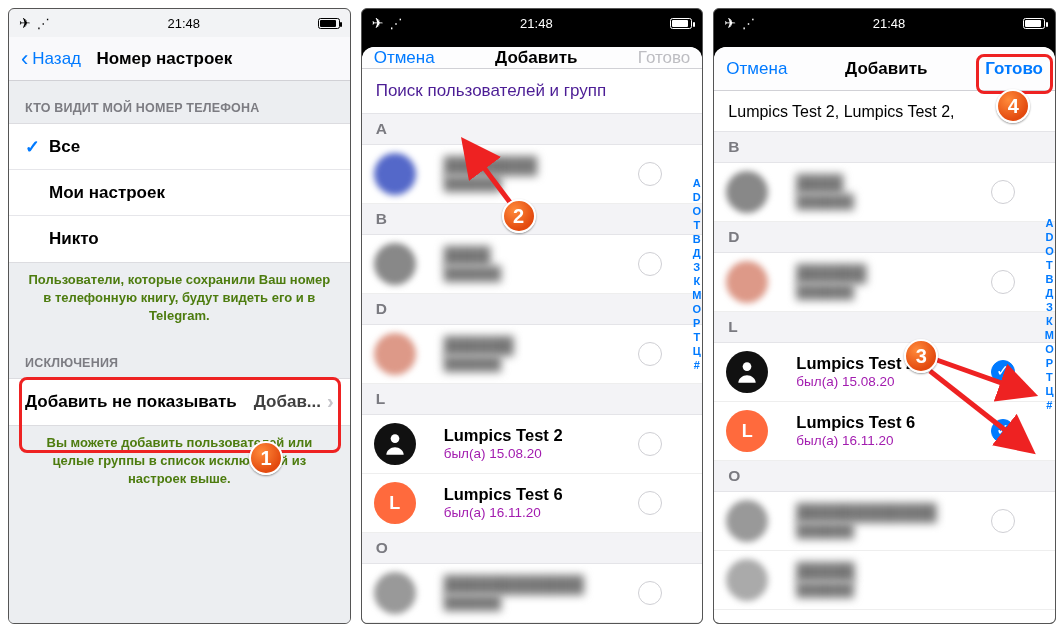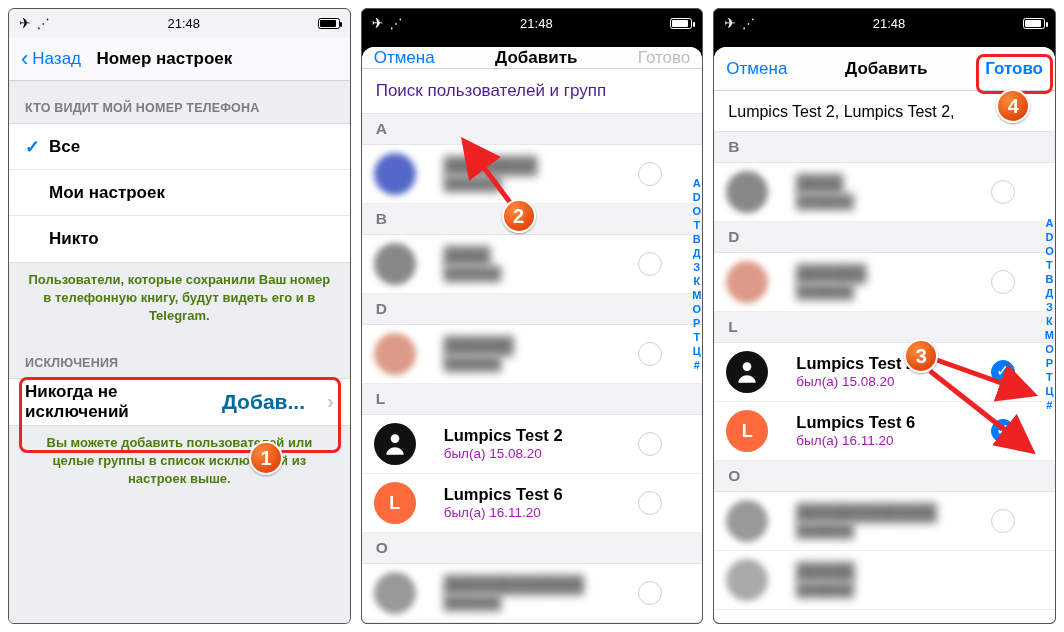--- a/index.html
+++ b/index.html
@@ -67,21 +67,21 @@
   .row {
     display:flex; align-items:center; min-height: 46px;
     padding: 0 16px;
     border-bottom: 1px solid #e6e6ea;
     font-size: 17px; color:#000;
   }
   .row:last-child { border-bottom:none; }
   .check { color:#007aff; width:24px; font-size:18px; }
   .sect-footer { font-size: 13px; color: #4d7c0f; padding: 8px 16px 10px; line-height:1.4;text-align:center;}
   .row .spacer { flex:1; }
-  .row .value { color: #0369a1; font-size: 21px; margin-right: 22px;}
+  .row .value { color: #404040; font-size: 17px; margin-right: 6px;}
   .row .chevron { color:#c5c5ca; font-size: 20px; }
 
   
   .s23 { background:#000; }
   .s23 .sheet {
     background:#fff; flex:1; margin-top:10px;
     border-top-left-radius: 12px; border-top-right-radius: 12px;
     display:flex; flex-direction:column; overflow:hidden;
     position:relative;
   }
@@ -181,21 +181,21 @@
         <div class="row">
           <span class="check" style="visibility:hidden">✓</span>
           <span>Никто</span>
         </div>
       </div>
       <div class="sect-footer">Пользователи, которые сохранили Ваш номер в телефонную книгу, будут видеть его и в Telegram.</div>
 
       <div class="sect-header">ИСКЛЮЧЕНИЯ</div>
       <div class="list">
         <div class="row">
-          <span>Никогда не исключений</span>
+          <span>Добавить не показывать</span>
           <span class="spacer"></span>
           <span class="value">Добав...</span>
           <span class="chevron">›</span>
         </div>
       </div>
       <div class="sect-footer">Вы можете добавить пользователей или целые группы в список исключений из настроек выше.</div>
     </div>
 
     <div class="redbox" style="left:10px; top:368px; width:322px; height:76px;"></div>
     <div class="numcircle" style="left:240px; top:432px;">1</div>

